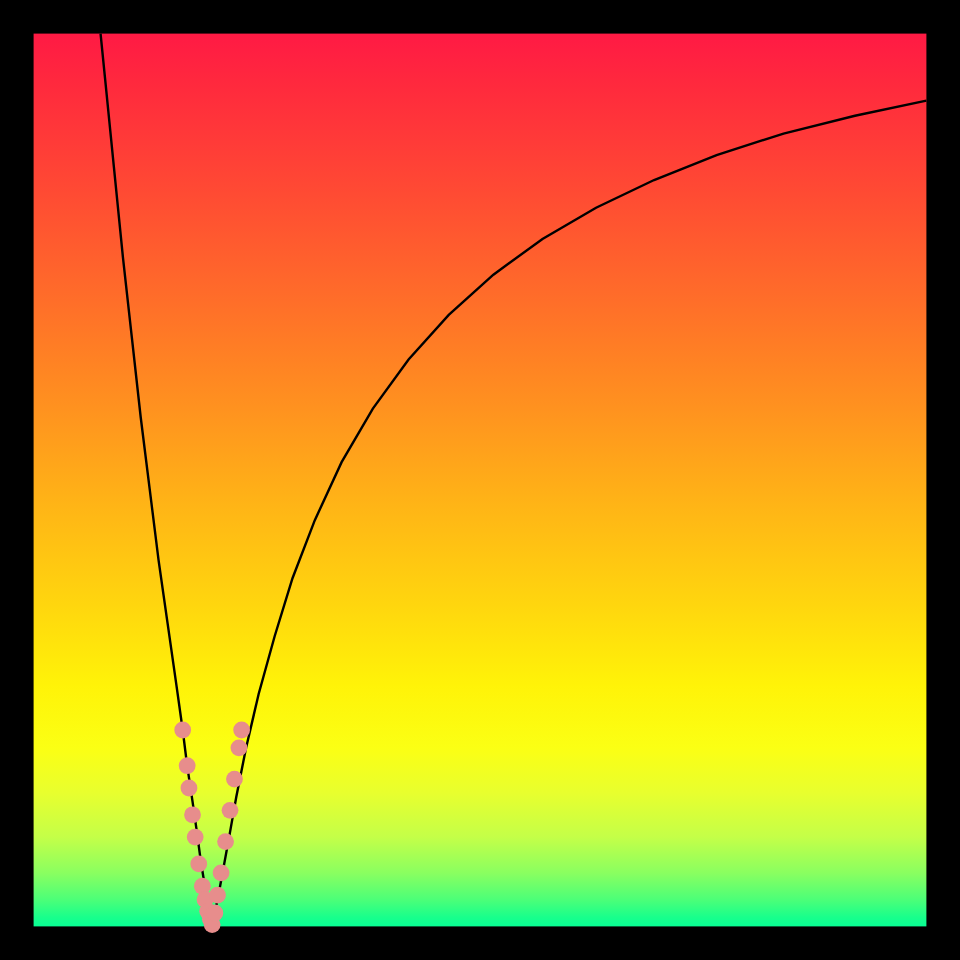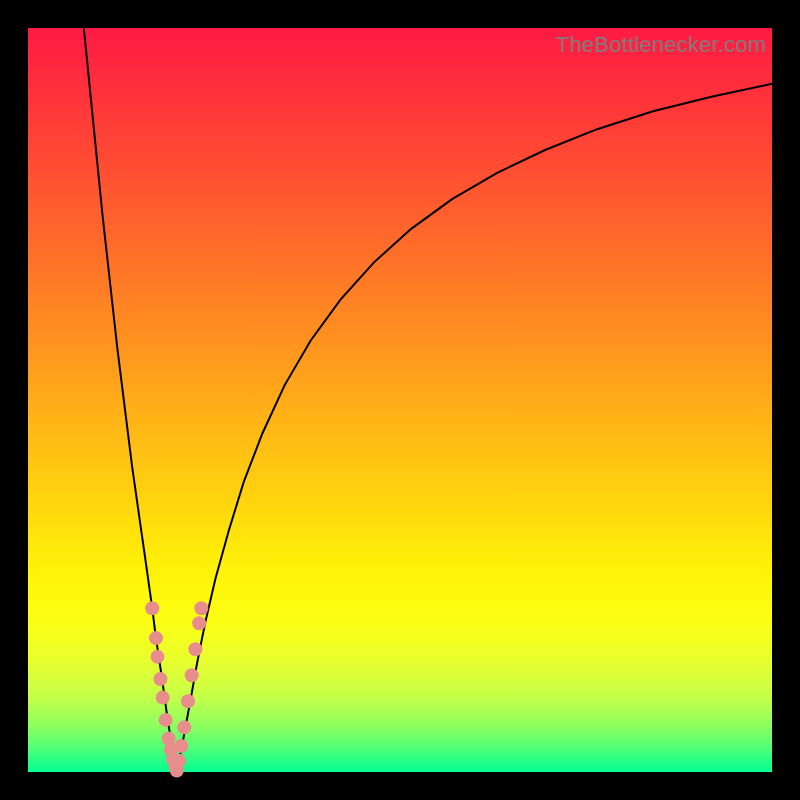--- a/index.html
+++ b/index.html
@@ -60,21 +60,20 @@
   .marker {
     fill: #e78d8c;
     stroke: none;
   }
 </style>
 </head>
 <body>
 
 <div class="frame">
   <div class="plot-area">
-    <div class="watermark">TheBottlenecker.com</div>
     <svg class="curves" viewBox="0 0 744 744" preserveAspectRatio="none">
       <path id="curve-left" class="curve" d="M55.80 0.00 L59.52 37.20 L66.96 111.60 L74.40 186.00 L81.84 252.96 L89.28 319.92 L96.72 379.44 L104.16 438.96 L111.60 491.04 L119.04 543.12 L124.25 580.32 L127.97 610.08 L132.43 639.84 L136.15 665.88 L139.13 688.20 L142.10 706.80 L144.34 720.19 L146.57 730.61 L147.68 738.05 L148.80 744.00"></path>
       <path id="curve-right" class="curve" d="M148.80 744.00 L151.03 732.84 L154.01 717.96 L157.73 697.87 L162.94 669.60 L168.89 636.12 L177.07 595.20 L187.49 550.56 L200.88 502.20 L215.76 453.84 L234.36 405.48 L256.68 357.12 L282.72 312.48 L312.48 271.56 L345.96 234.36 L383.16 200.88 L424.08 171.12 L468.72 145.08 L517.08 122.02 L569.16 101.18 L624.96 83.33 L684.48 68.45 L744.00 55.80"></path>
       <g id="markers">
           <circle cx="124.25" cy="580.32" r="7" class="marker"></circle>
           <circle cx="127.97" cy="610.08" r="7" class="marker"></circle>
           <circle cx="129.46" cy="628.68" r="7" class="marker"></circle>
           <circle cx="132.43" cy="651.00" r="7" class="marker"></circle>
           <circle cx="134.66" cy="669.60" r="7" class="marker"></circle>
           <circle cx="137.64" cy="691.92" r="7" class="marker"></circle>

